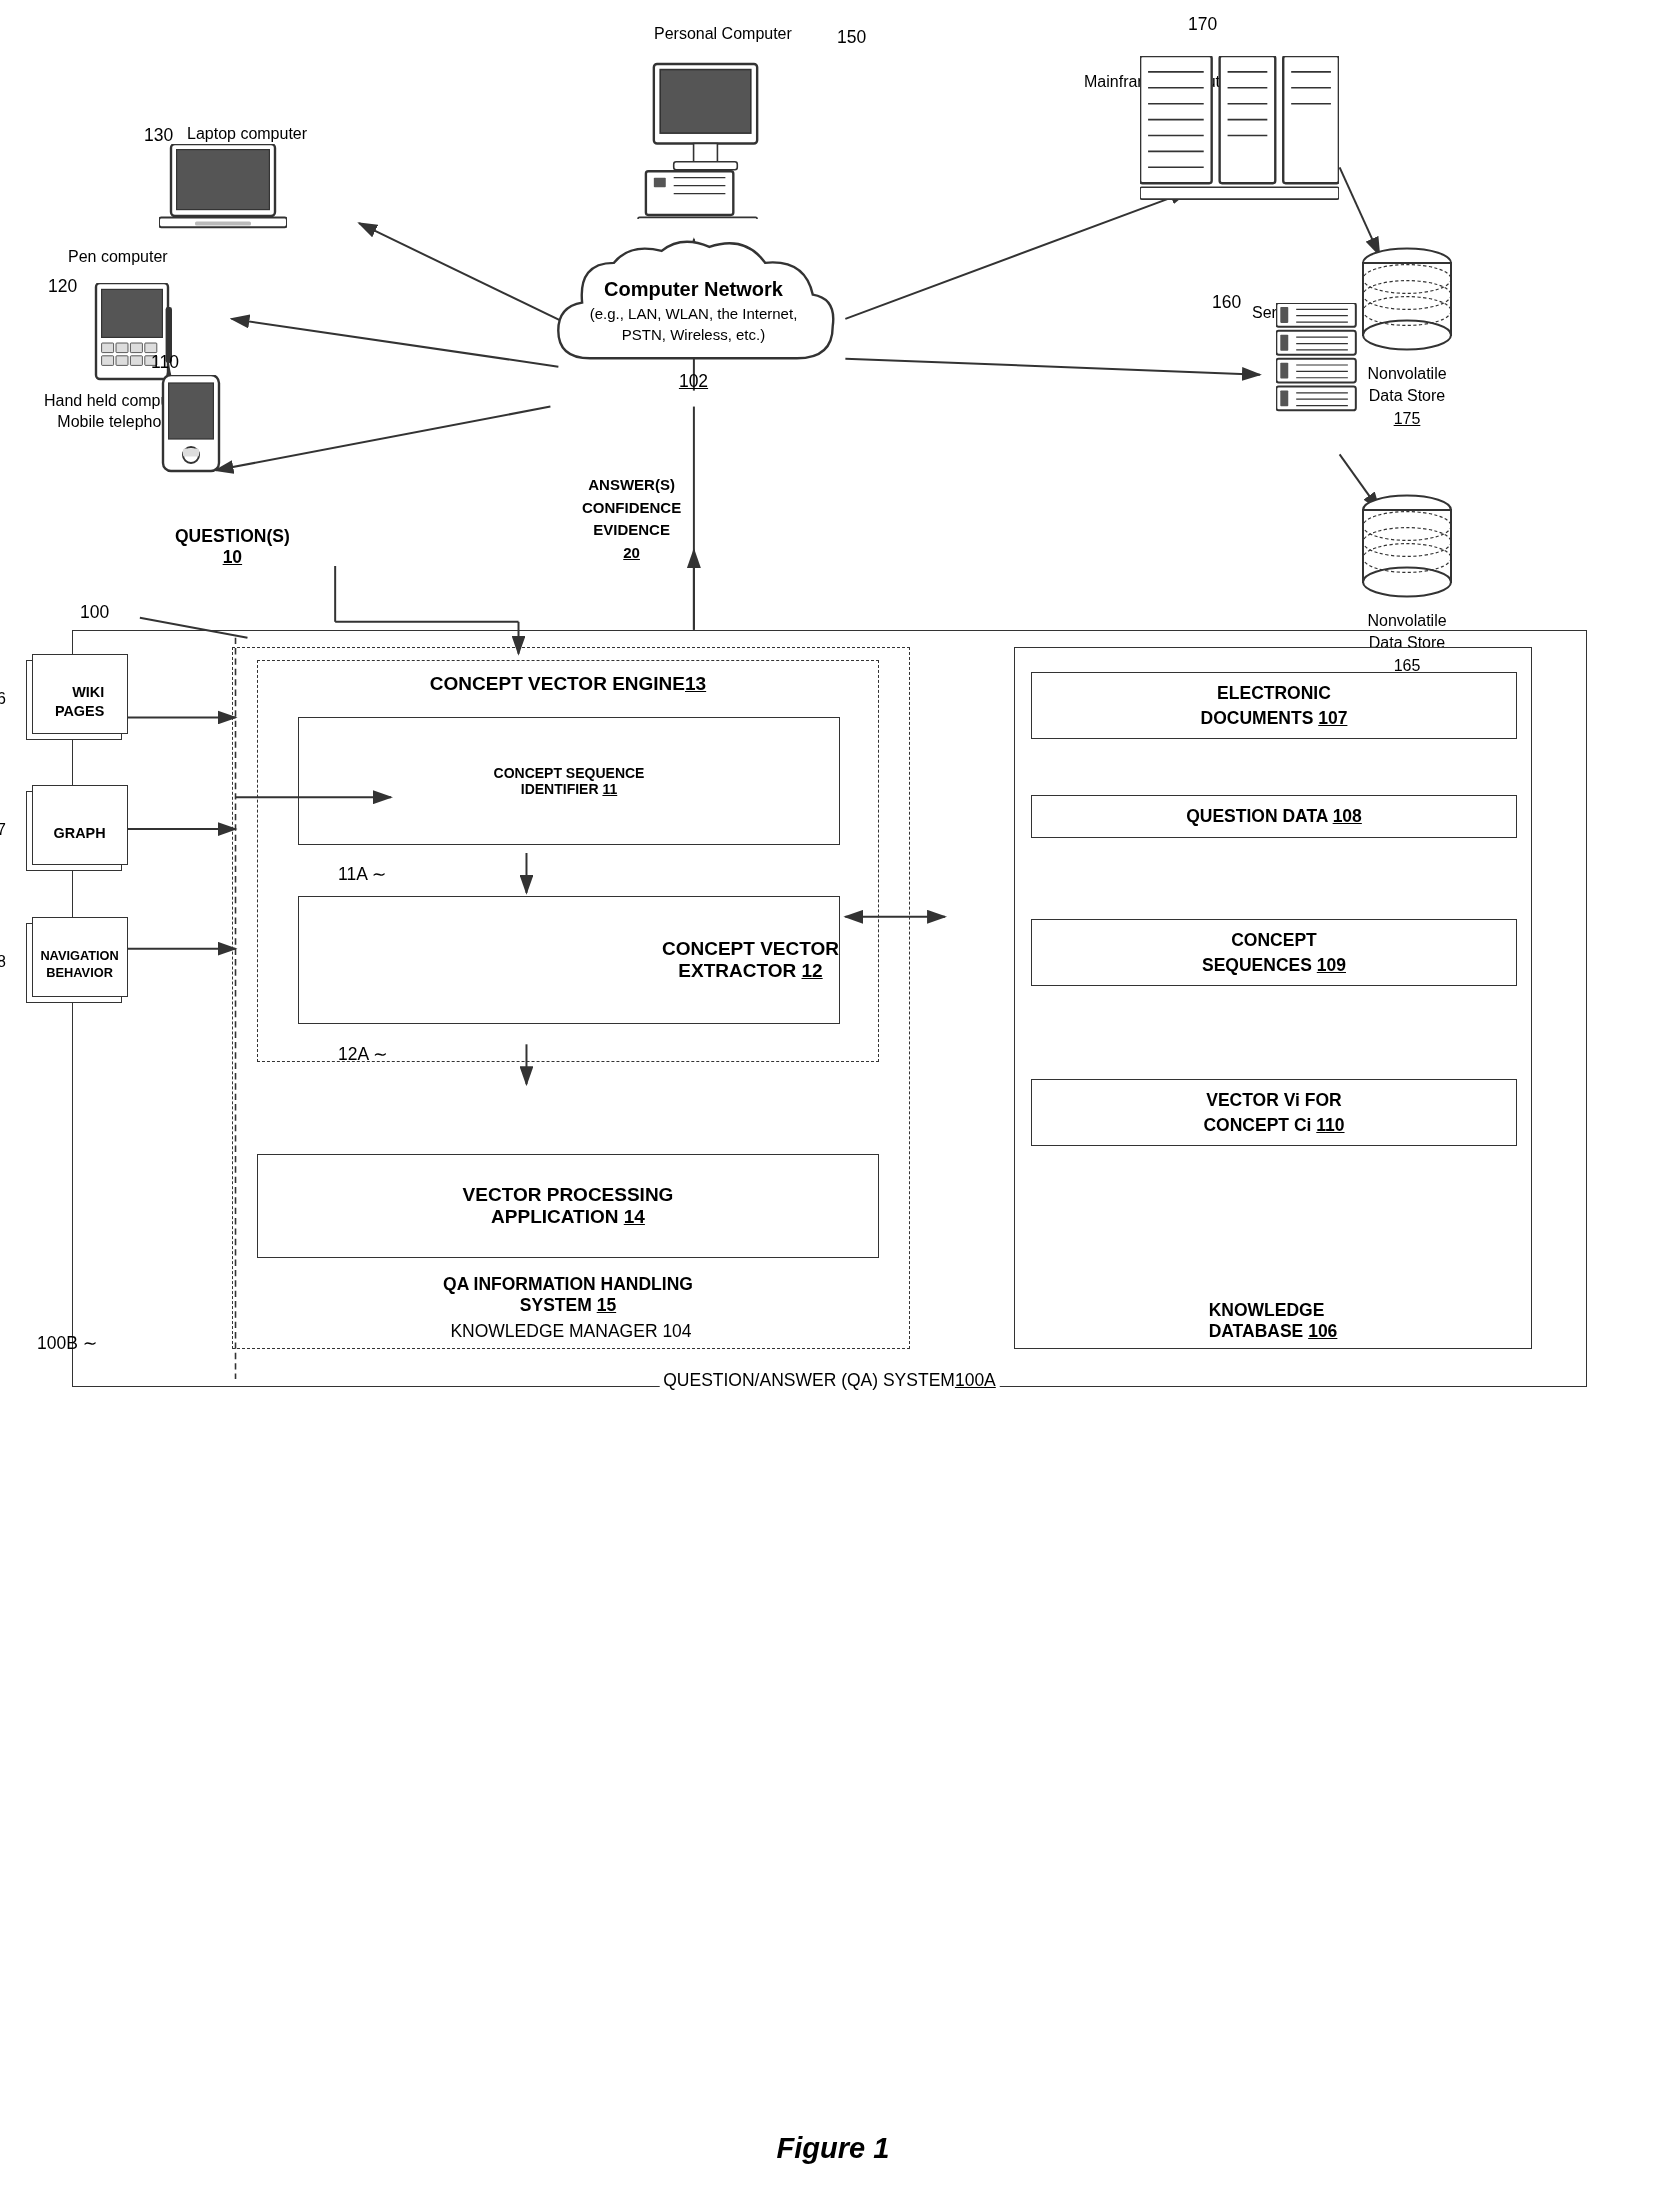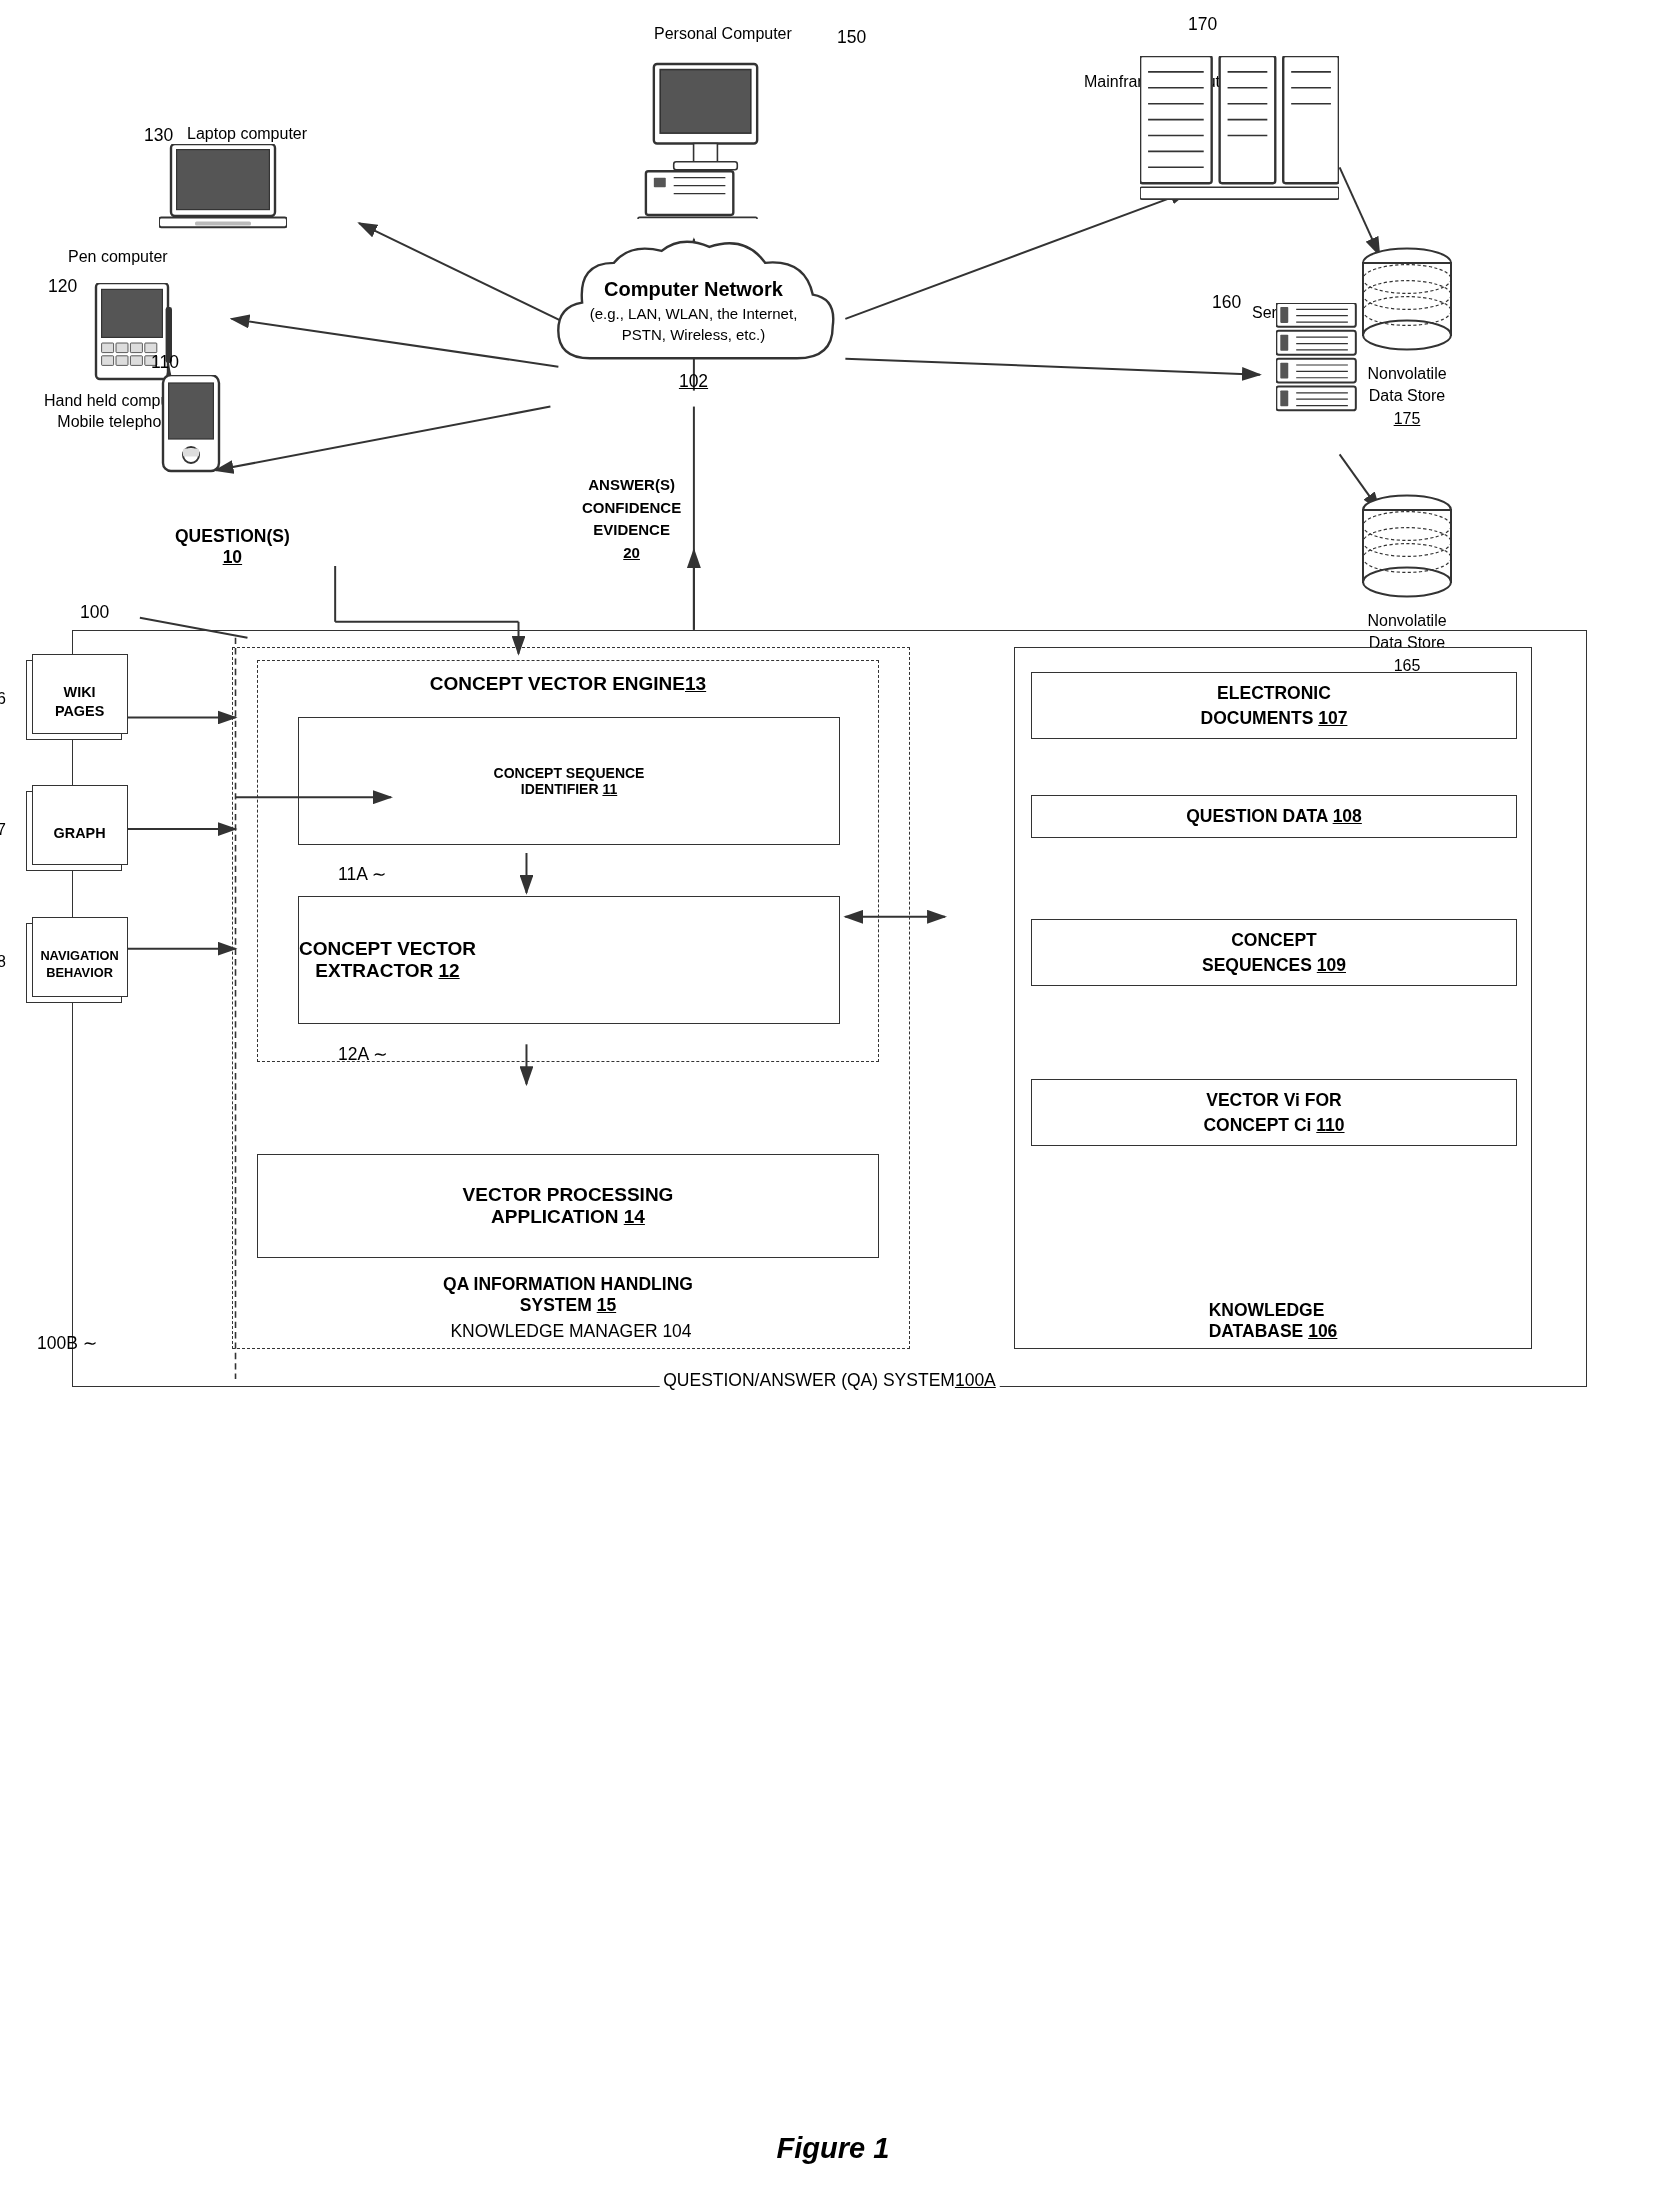--- a/index.html
+++ b/index.html
@@ -174,21 +174,21 @@
     
     .cvext-box {
       position: absolute;
       top: 235px;
       left: 40px;
       width: 542px;
       height: 128px;
       border: 1.6px solid #333;
       display: flex;
       align-items: center;
-      justify-content: flex-start;
+      justify-content: flex-end;
     }
     .cvext-text {
       font-size: 19px;
       font-weight: bold;
       text-align: center;
     }
 
     .arrow-12a {
       position: absolute;
       top: 383px;
@@ -619,21 +619,21 @@
         </div>
       </div>
     </div>
   </div>
 
   <div style="position:absolute;top:654px;left:16px;">
     <div style="position:relative;width:120px;height:96px;">
       <div style="position:absolute;top:0;left:16px;width:96px;height:80px;border:1.6px solid #333;background:#fff;z-index:1;"></div>
       <div style="position:absolute;top:5.6px;left:10.4px;width:96px;height:80px;border:1.6px solid #333;background:#fff;z-index:0;"></div>
       <div style="position:absolute;top:11px;left:4.8px;width:96px;height:80px;border:1.6px solid #333;background:#fff;z-index:-1;"></div>
-      <div style="position:absolute;top:50%;left:53%;transform:translate(-50%,-50%);font-size:14.4px;font-weight:bold;text-align:center;z-index:2;line-height:1.3;">WIKI<br>PAGES</div>
+      <div style="position:absolute;top:50%;left:53%;transform:translate(-50%,-50%);font-size:14.4px;font-weight:bold;text-align:right;z-index:2;line-height:1.3;">WIKI<br>PAGES</div>
     </div>
     <div style="position:absolute;left:-28px;top:36px;font-size:16px;">16</div>
   </div>
 
   <div style="position:absolute;top:785px;left:16px;">
     <div style="position:relative;width:120px;height:96px;">
       <div style="position:absolute;top:0;left:16px;width:96px;height:80px;border:1.6px solid #333;background:#fff;z-index:1;"></div>
       <div style="position:absolute;top:5.6px;left:10.4px;width:96px;height:80px;border:1.6px solid #333;background:#fff;z-index:0;"></div>
       <div style="position:absolute;top:11px;left:4.8px;width:96px;height:80px;border:1.6px solid #333;background:#fff;z-index:-1;"></div>
       <div style="position:absolute;top:50%;left:53%;transform:translate(-50%,-50%);font-size:14.4px;font-weight:bold;text-align:center;z-index:2;line-height:1.3;">GRAPH</div>

